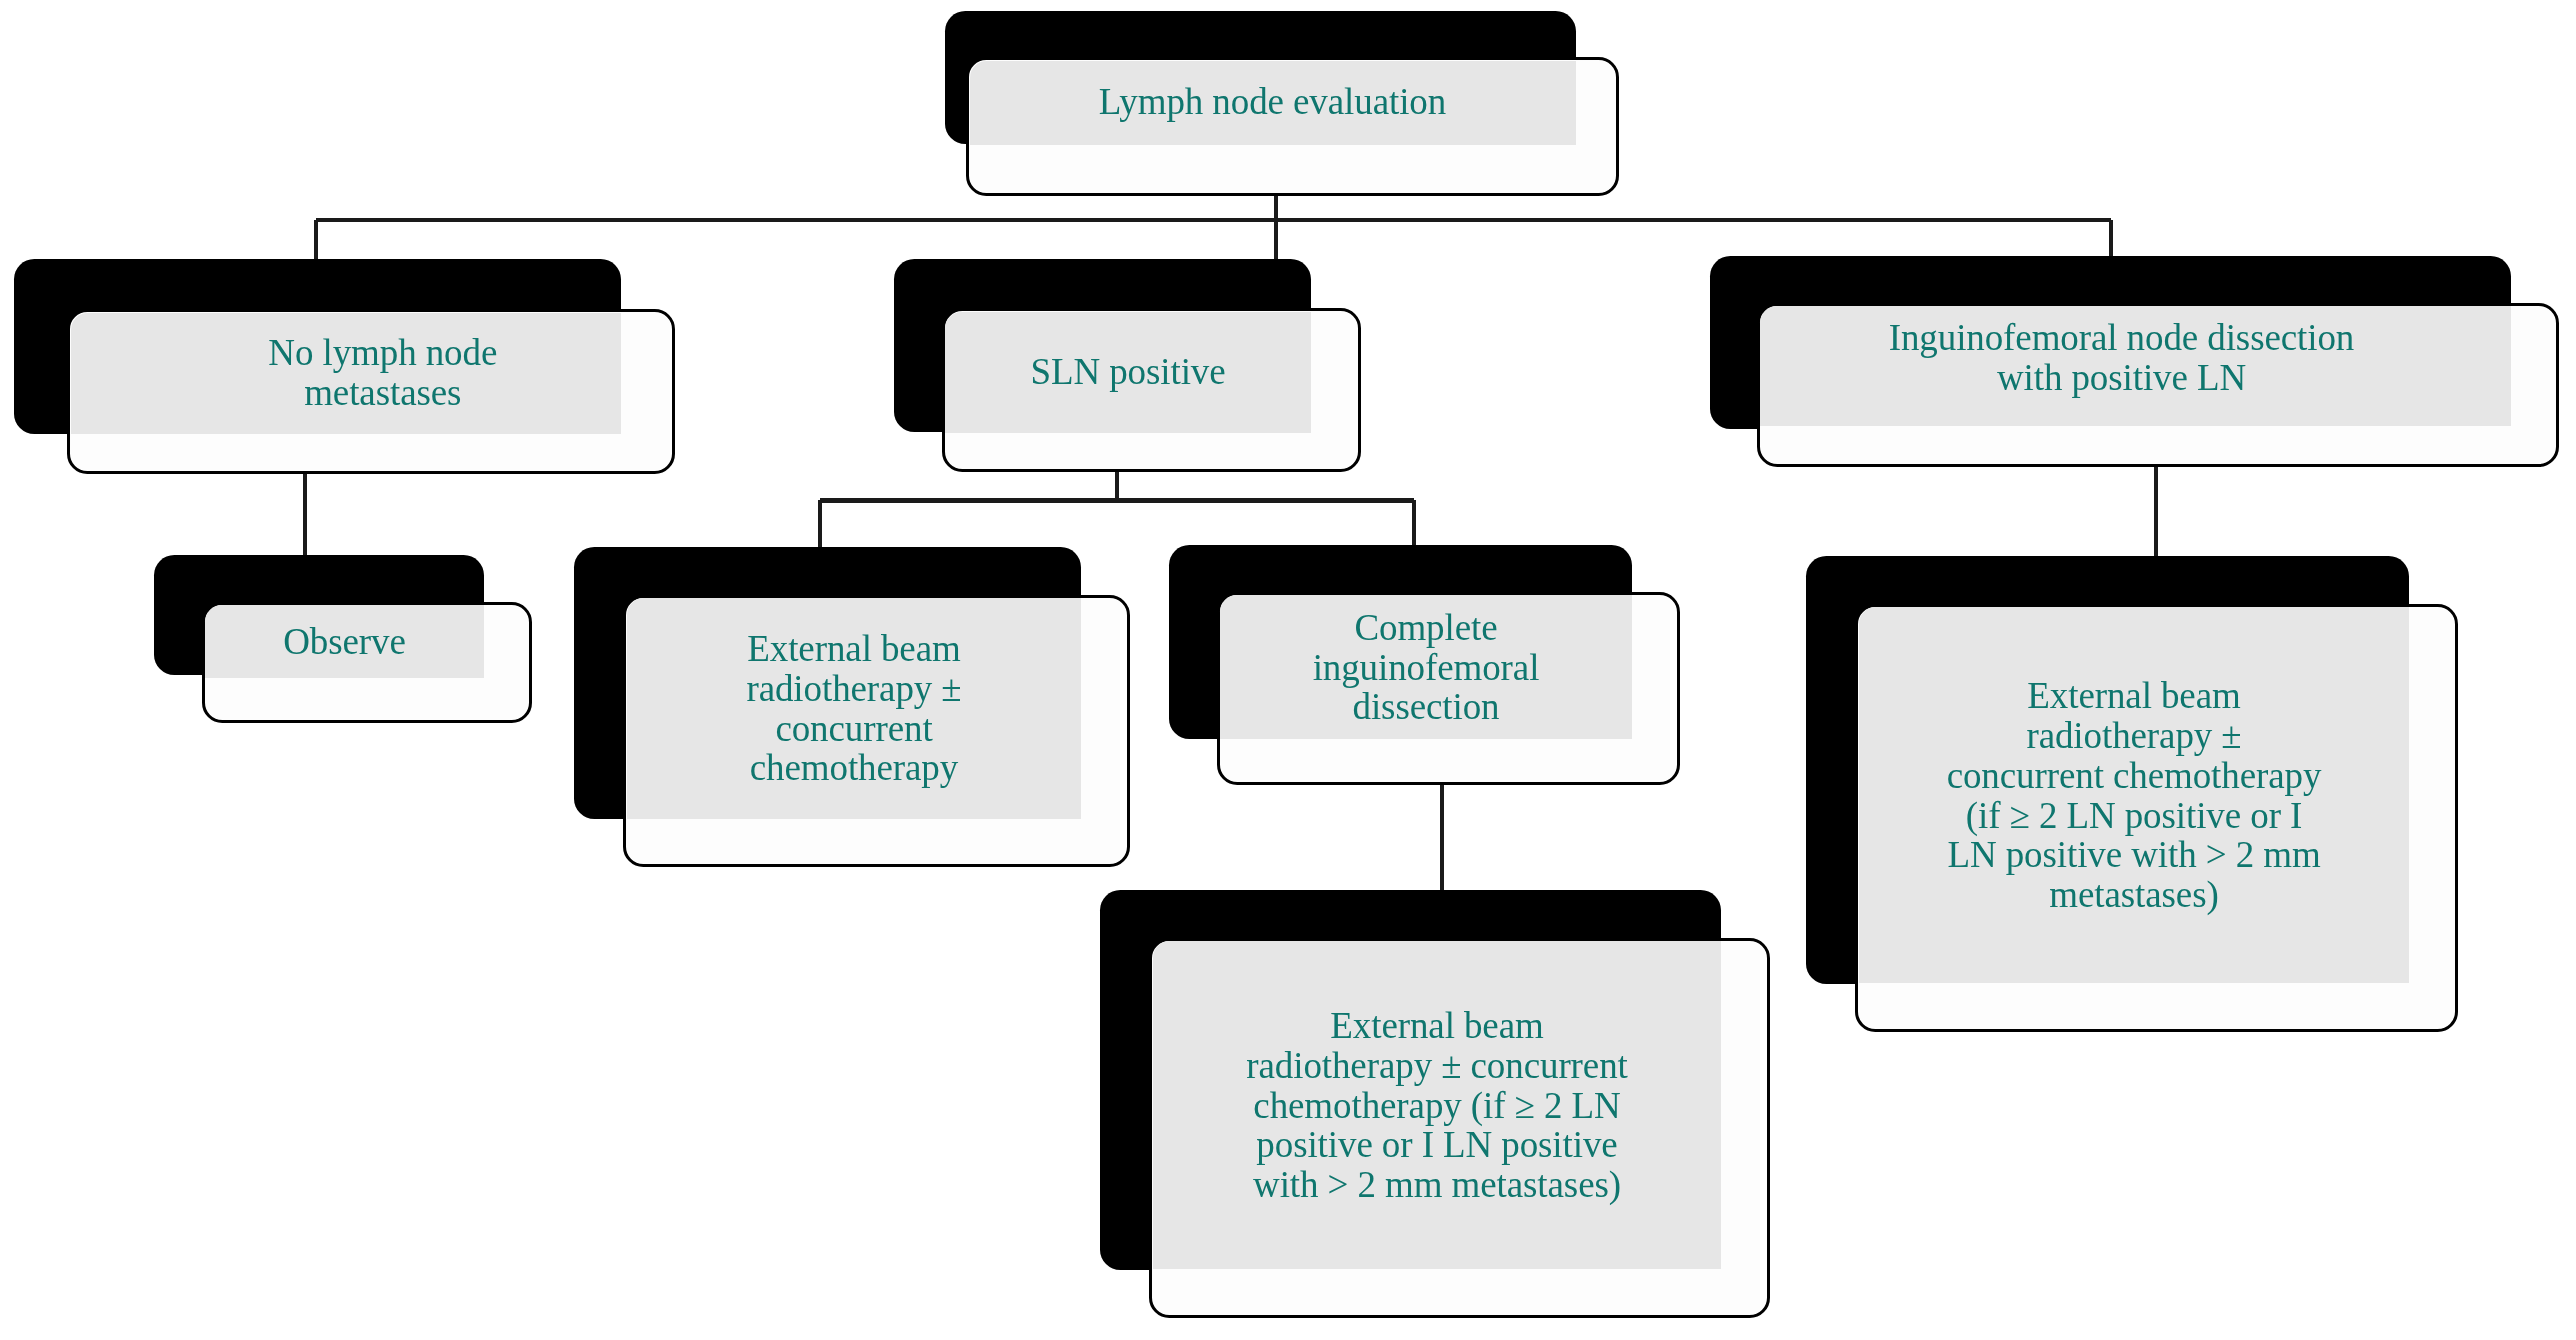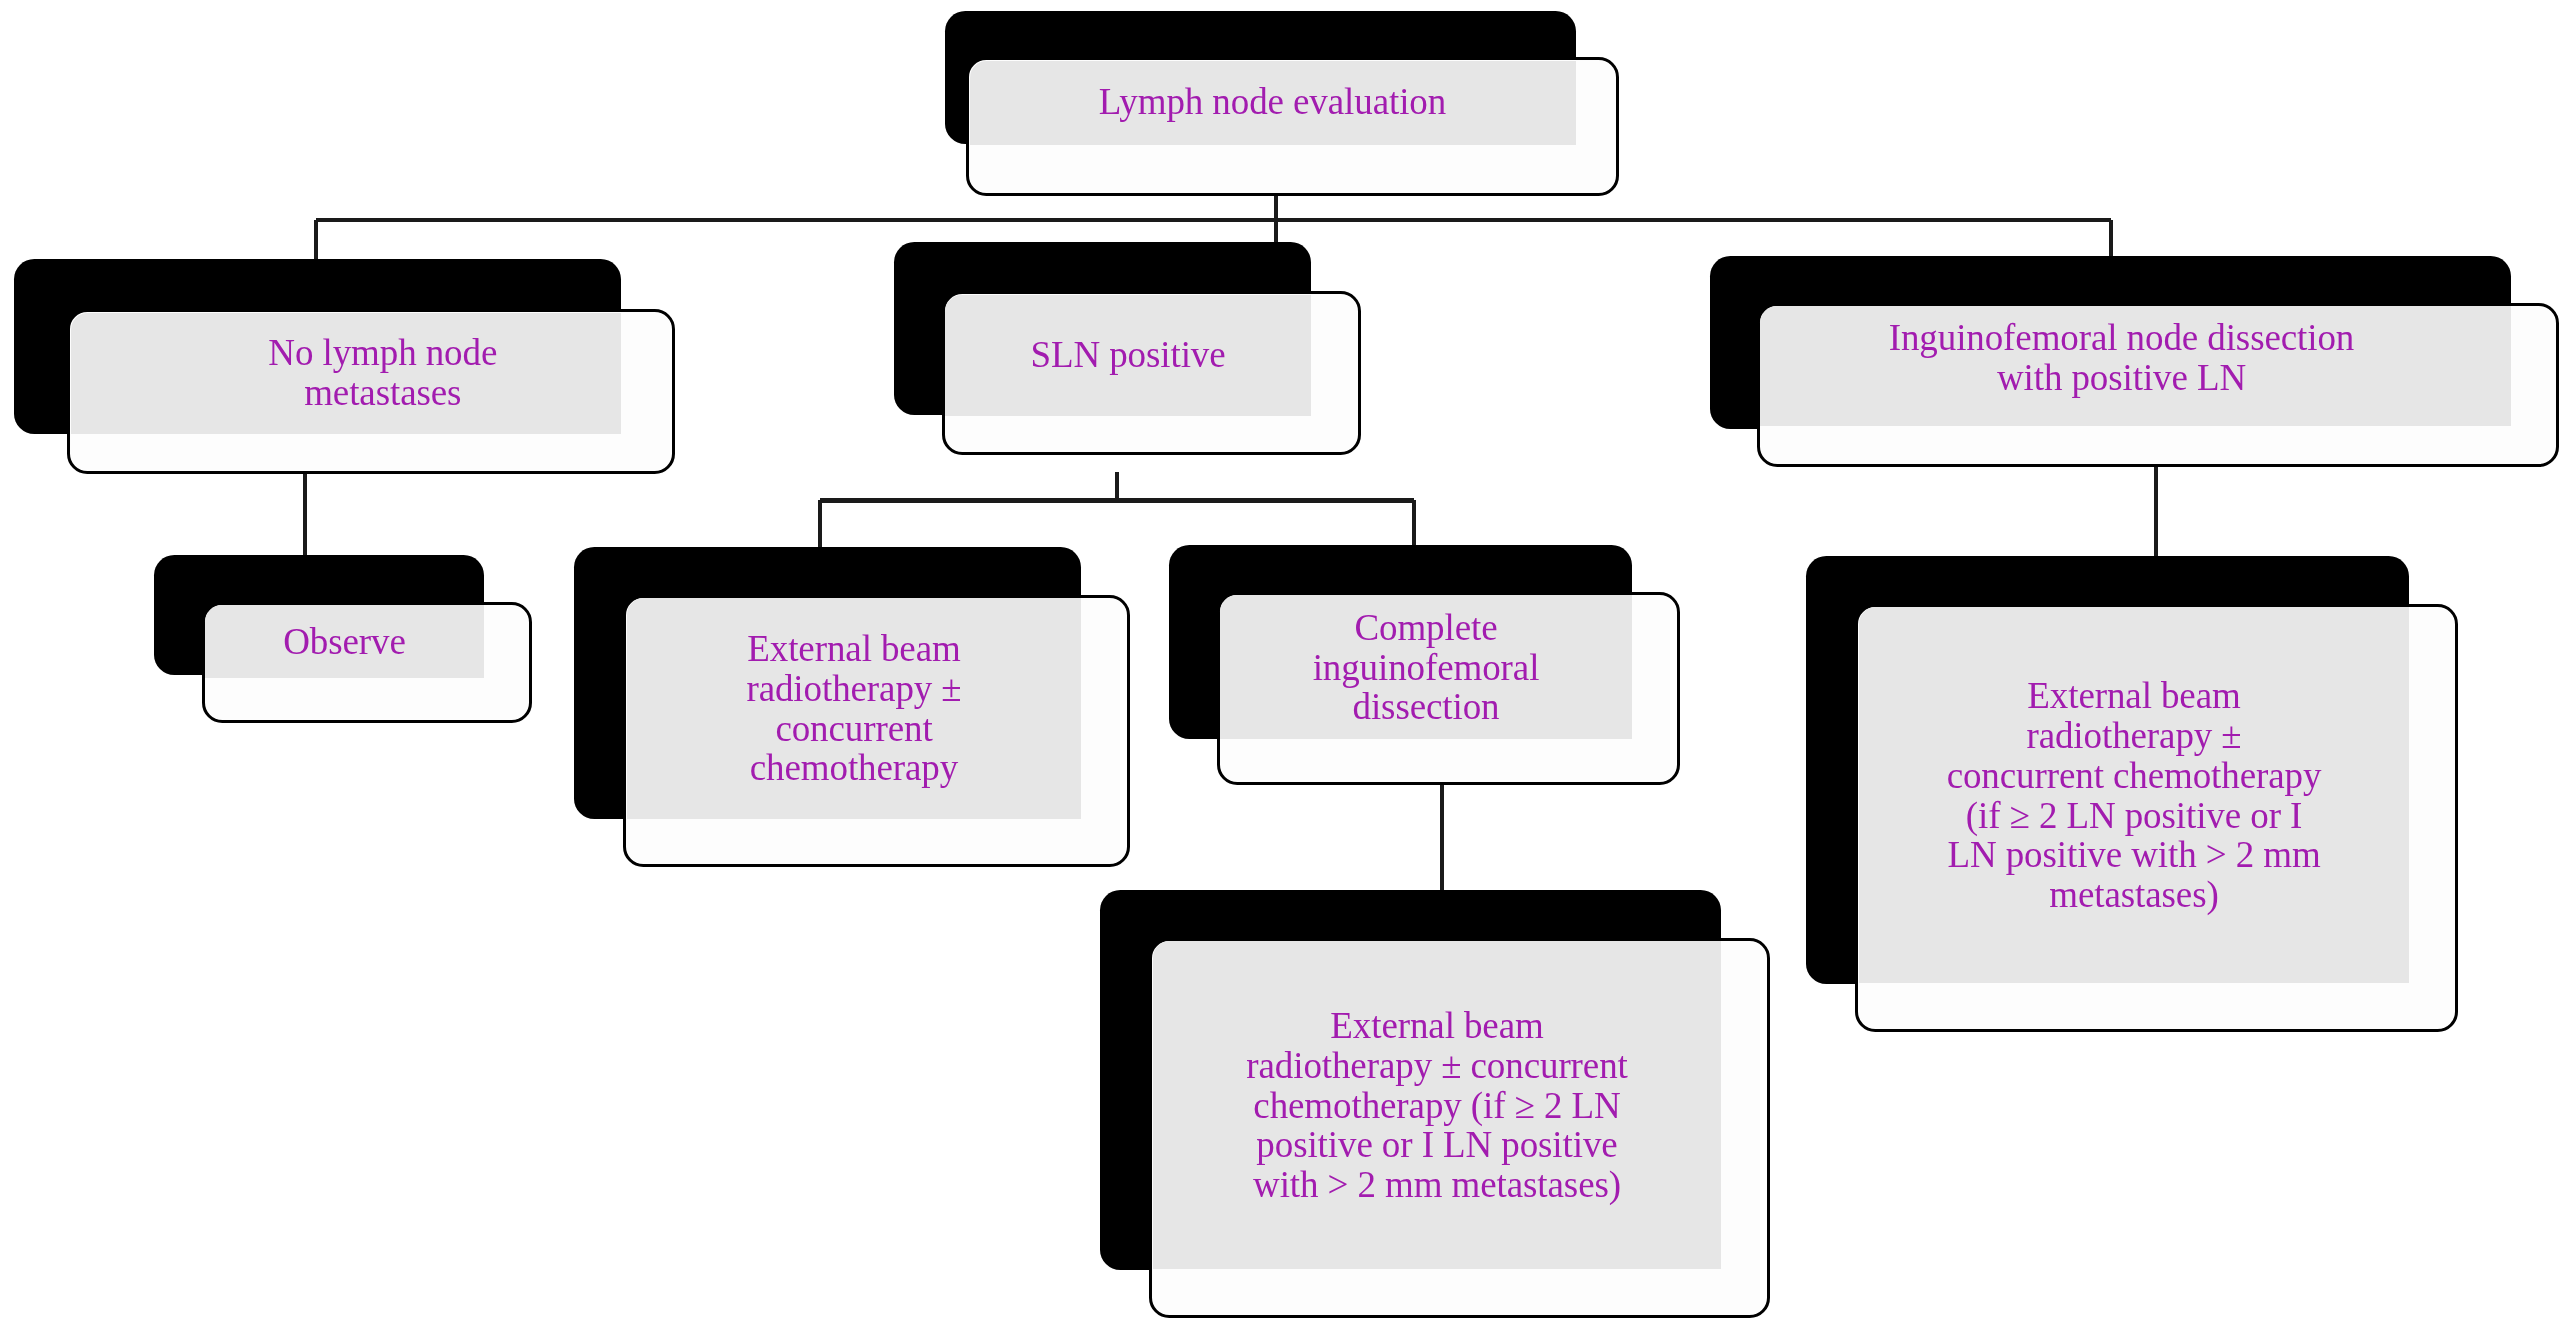--- a/index.html
+++ b/index.html
@@ -50,21 +50,21 @@
     position: absolute;
     background: #e6e6e6;
     border-radius: 16.7px 0 0 0;
   }
   .node .label {
     position: absolute;
     display: flex;
     align-items: center;
     justify-content: center;
     text-align: center;
-    color: #a21caf;
+    color: #0f766e;
     line-height: 1.08;
     white-space: pre-line;
     letter-spacing: -0.1px;
   }
 </style>
 </head>
 <body>
 
 <div id="canvas">
 
@@ -100,21 +100,21 @@
   </div>
 
   <div class="node" style="left:13.8px; top:259px; width:661px; height:221px;">
     <div class="shadow" style="left:0; top:0; width:607px; height:175px;"></div>
     <div class="card" style="left:53px; top:50px; width:608px; height:165px;"></div>
     <div class="fill" style="left:57px; top:54px; width:550px; height:121px;"></div>
     <div class="label" style="left:57px; top:54px; width:550px; height:120px; font-size:37px;padding-left:37px;">No lymph node
 metastases</div>
   </div>
 
-  <div class="node" style="left:894px; top:242px; width:466px; height:219px;">
+  <div class="node" style="left:894px; top:259px; width:466px; height:219px;">
     <div class="shadow" style="left:0; top:0; width:417px; height:173px;"></div>
     <div class="card" style="left:48px; top:49px; width:419px; height:164px;"></div>
     <div class="fill" style="left:51px; top:53px; width:366px; height:121px;"></div>
     <div class="label" style="left:51px; top:53px; width:366px; height:120px; font-size:37px;">SLN positive</div>
   </div>
 
   <div class="node" style="left:1710px; top:256px; width:849px; height:218px;">
     <div class="shadow" style="left:0; top:0; width:801px; height:173px;"></div>
     <div class="card" style="left:47px; top:47px; width:802px; height:164px;"></div>
     <div class="fill" style="left:50px; top:50px; width:751px; height:120px;"></div>

